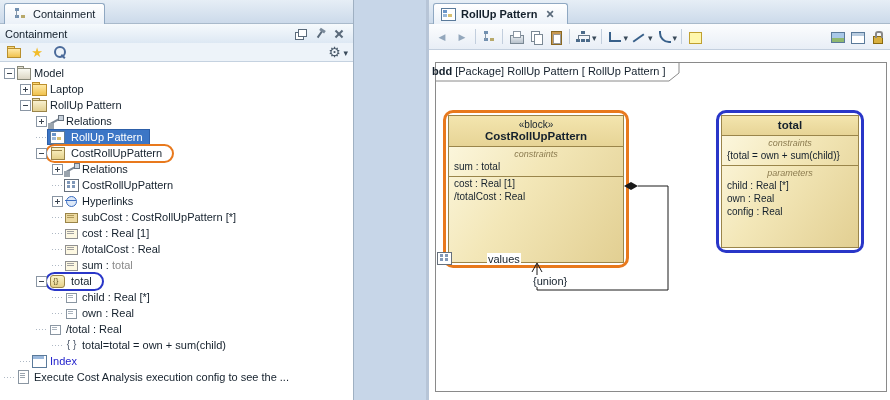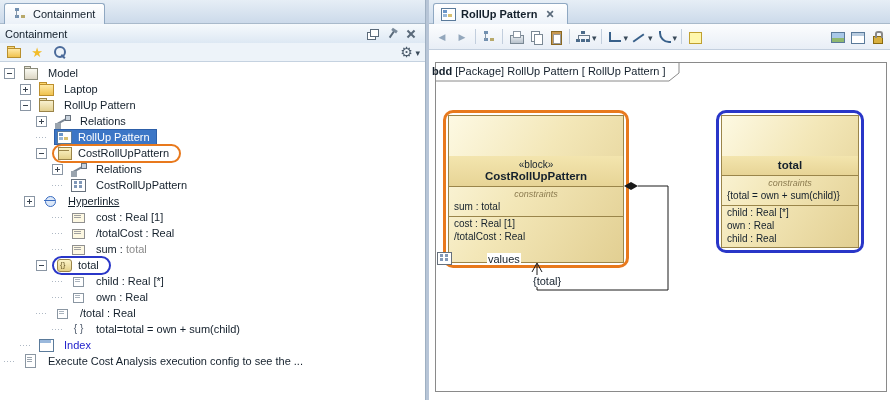--- a/index.html
+++ b/index.html
@@ -1,20 +1,20 @@
 <!DOCTYPE html>
 <html style="--hl-orange: #e8791d; --hl-blue: #2936c8; --sel: #3c76c6;"><head>
 <meta charset="utf-8">
 <style>
   * { box-sizing: border-box; margin: 0; padding: 0; }
   html,body { width:890px; height:400px; overflow:hidden; }
   body { font-family:"Liberation Sans", sans-serif; font-size:11px; background:#c7d6e8; position:relative; color:#14202c; }
 
   .panel { position:absolute; top:0; height:400px; display:flex; flex-direction:column; background:#fff; }
-  #left  { left:0; width:426px; border-right:1px solid #9fb0c2; }
+  #left  { left:0; width:354px; border-right:1px solid #9fb0c2; }
   #right { left:429px; width:461px; }
   .vdiv  { position:absolute; left:426px; top:0; width:3px; height:400px; background:#b7c5d7; }
 
   
   .tabstrip { height:24px; background:linear-gradient(#e6eef6,#ccdaea); border-bottom:1px solid #a9bacb; display:flex; align-items:flex-end; padding-left:4px; flex:0 0 24px; }
   .tab { height:21px; display:flex; align-items:center; gap:4px; padding:0 9px 0 6px; background:linear-gradient(#ffffff,#ebf1f8); border:1px solid #8fa8c2; border-bottom:none; border-radius:3px 3px 0 0; margin-bottom:-1px; z-index:2; cursor:default; }
   .tab2-label { font-weight:bold; }
 
   
   .phead { height:19px; flex:0 0 19px; display:flex; align-items:center; justify-content:space-between; background:linear-gradient(#f6fafd,#dde8f3); padding:0 5px; }
@@ -62,21 +62,21 @@
   .wc-pin { transform:rotate(35deg); }
   .wc-pin::before { content:''; position:absolute; left:7px; top:3px; width:2px; height:8px; background:#5a6a7a; }
   .wc-pin::after  { content:''; position:absolute; left:5px; top:1px; width:6px; height:3px; background:#7a8a9a; }
   .wc-close::before, .wc-close::after { content:''; position:absolute; left:2px; top:6px; width:10px; height:2px; background:#5a6a7a; }
   .wc-close::before { transform:rotate(45deg); }
   .wc-close::after  { transform:rotate(-45deg); }
   .tabx { transform:scale(.8); margin-left:2px; }
 
   
   .tree { flex:1; background:#fff; padding-top:3px; overflow:hidden; }
-  .trow { display:flex; align-items:center; height:16px; gap:7px; cursor:default; white-space:nowrap; }
+  .trow { display:flex; align-items:center; height:16px; gap:0; cursor:default; white-space:nowrap; }
   .exp { width:11px; height:11px; flex:0 0 11px; position:relative; }
   .exp-m, .exp-p { border:1px solid #8a96a4; background:#fff; }
   .exp-m::before, .exp-p::before { content:''; position:absolute; left:2px; top:4px; width:5px; height:1px; background:#3a4450; }
   .exp-p::after { content:''; position:absolute; left:4px; top:2px; width:1px; height:5px; background:#3a4450; }
   .exp-n::before { content:''; position:absolute; left:0; top:5px; width:11px; height:1px;
     background-image:repeating-linear-gradient(90deg,#aeb8c4 0 1px,transparent 1px 3px); }
   .tlabel { padding:0 2px; }
   .dim { color:#8a8a8a; }
   .blue { color:#2222cc; }
   .selbox { display:inline-flex; align-items:center; gap:3px; background:var(--sel,#3c76c6); border:1px solid #2d5fa8; color:#fff; padding:0 4px 0 1px; }
@@ -117,21 +117,21 @@
 
   
   .canvas { flex:1; position:relative; background:#fff; overflow:hidden; }
   .dframe { position:absolute; left:6px; top:12px; width:452px; height:330px; border:1px solid #8a8a8a; background:#fff; }
   .dfhead { position:absolute; left:3px; top:15px; z-index:3; }
   .dsvg { position:absolute; left:0; top:0; z-index:6; pointer-events:none; }
   .hl { position:absolute; border:3px solid var(--hl-orange,#e8791d); border-radius:10px; z-index:4; }
   .hl-blue { border-color:var(--hl-blue,#2936c8); }
   .dblock { position:absolute; display:flex; flex-direction:column; border:1px solid #9a854a; z-index:5;
     background:linear-gradient(125deg,#fdf9e3 0%,#f3e7b8 45%,#e2cf92 100%); }
-  .dtitle { padding:3px 2px 4px; text-align:center; border-bottom:1px solid #9a854a; background:linear-gradient(#f3e5ae,#e7d496);margin-top:40px; }
+  .dtitle { padding:3px 2px 4px; text-align:center; border-bottom:1px solid #9a854a; background:linear-gradient(#f3e5ae,#e7d496); }
   .dstereo { font-size:10px; }
   .dname { font-size:11.5px; font-weight:bold; }
   .dcomps { display:flex; flex-direction:column; flex:1;border-radius:20px; }
   .dcomp { border-bottom:1px solid #9a854a; padding-bottom:3px; }
   .dcomp:last-child { border-bottom:none; flex:1; }
   .dcomp-label { font-style:italic; font-size:9px; color:#8c7c50; text-align:center; line-height:12px; padding-top:1px; }
   .ditem { font-size:10px; line-height:13px; padding:0 5px; white-space:nowrap; }
   .clabel { position:absolute; font-size:11px; background:#fff; padding:0 1px; z-index:7; }
   .badge { position:absolute; left:7px; top:201px; z-index:8; }
 </style>
@@ -213,24 +213,29 @@
       <div class="trow" style="padding-left: 52px;">
         <span class="exp exp-p"></span>
         <span class="ti ti-relations"></span>
         <span class="tlabel">Relations</span>
       </div>
       <div class="trow" style="padding-left: 52px;">
         <span class="exp exp-n"></span>
         <span class="ti ti-structure"></span>
         <span class="tlabel">CostRollUpPattern</span>
       </div>
-      <div class="trow" style="padding-left: 24px; text-decoration: underline;">
+      <div class="trow" style="padding-left: 52px;">
         <span class="exp exp-p"></span>
         <span class="ti ti-hyperlink"></span>
         <span class="tlabel">Hyperlinks</span>
+      </div>
+      <div class="trow" style="padding-left: 52px;">
+        <span class="exp exp-n"></span>
+        <span class="ti ti-part"></span>
+        <span class="tlabel">subCost : CostRollUpPattern [*]</span>
       </div>
       <div class="trow" style="padding-left: 52px;">
         <span class="exp exp-n"></span>
         <span class="ti ti-value"></span>
         <span class="tlabel">cost : Real [1]</span>
       </div>
       <div class="trow" style="padding-left: 52px;">
         <span class="exp exp-n"></span>
         <span class="ti ti-value"></span>
         <span class="tlabel">/totalCost : Real</span>
@@ -373,34 +378,35 @@
     <div class="dblock" style="left:292px;top:65px;width:138px;height:133px">
       <div class="dtitle">
         <div class="dname">total</div>
       </div>
       <div class="dcomps" id="cst-comps">
           <div class="dcomp">
             <div class="dcomp-label">constraints</div>
             <div class="ditem">{total = own + sum(child)}</div>
           </div>
           <div class="dcomp">
+            <div class="dcomp-label">parameters</div>
             <div class="ditem">child : Real [*]</div>
             <div class="ditem">own : Real</div>
-            <div class="ditem">child : Real</div>
+            <div class="ditem">config : Real</div>
           </div>
         </div>
     </div>
 
     <span class="ti ti-structure badge"></span>
 
     <svg class="dsvg" width="461" height="350">
       <path d="M250,12 L250,23 L240,31 L6,31" fill="none" stroke="#8a8a8a"></path>
       <g>
         <path d="M209,136 H239 V240 H108 V214" fill="none" stroke="#1a1a1a"></path>
         <polygon points="195,136 202,132 209,136 202,140" fill="#1a1a1a"></polygon>
         <path d="M103,222 L108,213 L113,222" fill="none" stroke="#1a1a1a"></path>
       </g>
     </svg>
 
     <div class="clabel" style="left:58px;top:203px">values</div>
-    <div class="clabel" style="left:103px;top:225px">{total}</div>
+    <div class="clabel" style="left:103px;top:225px">{union}</div>
   </div>
 </div>
 
 </body></html>

